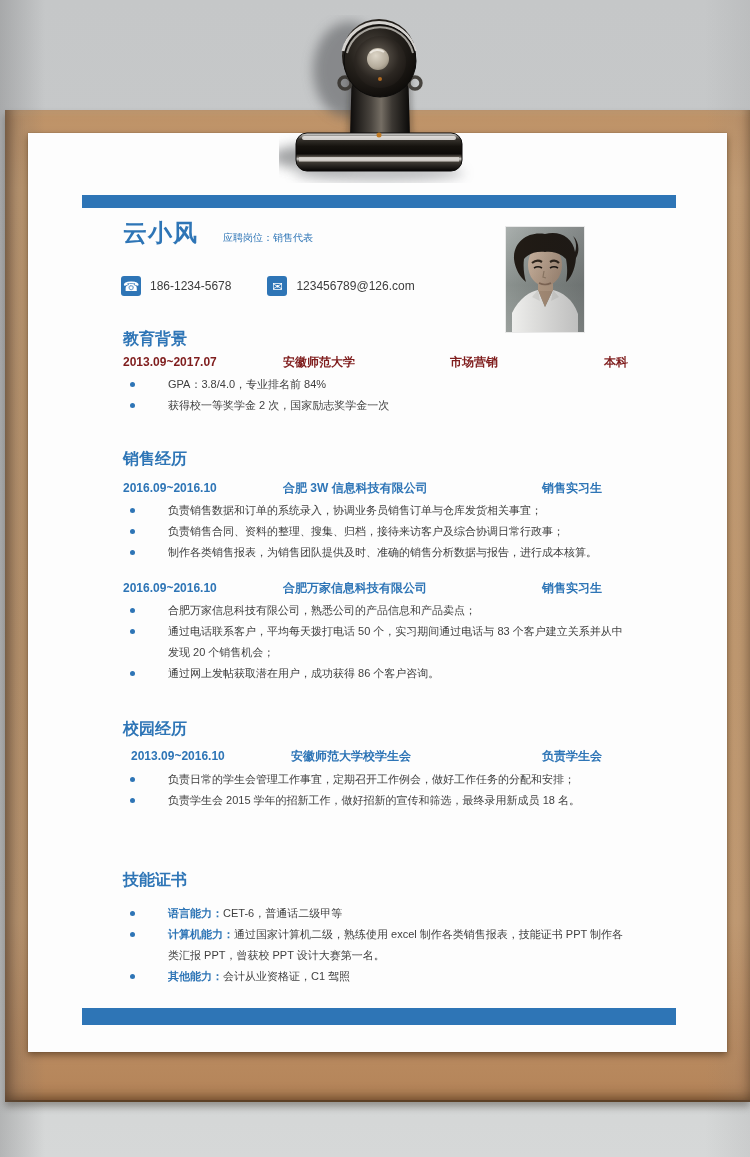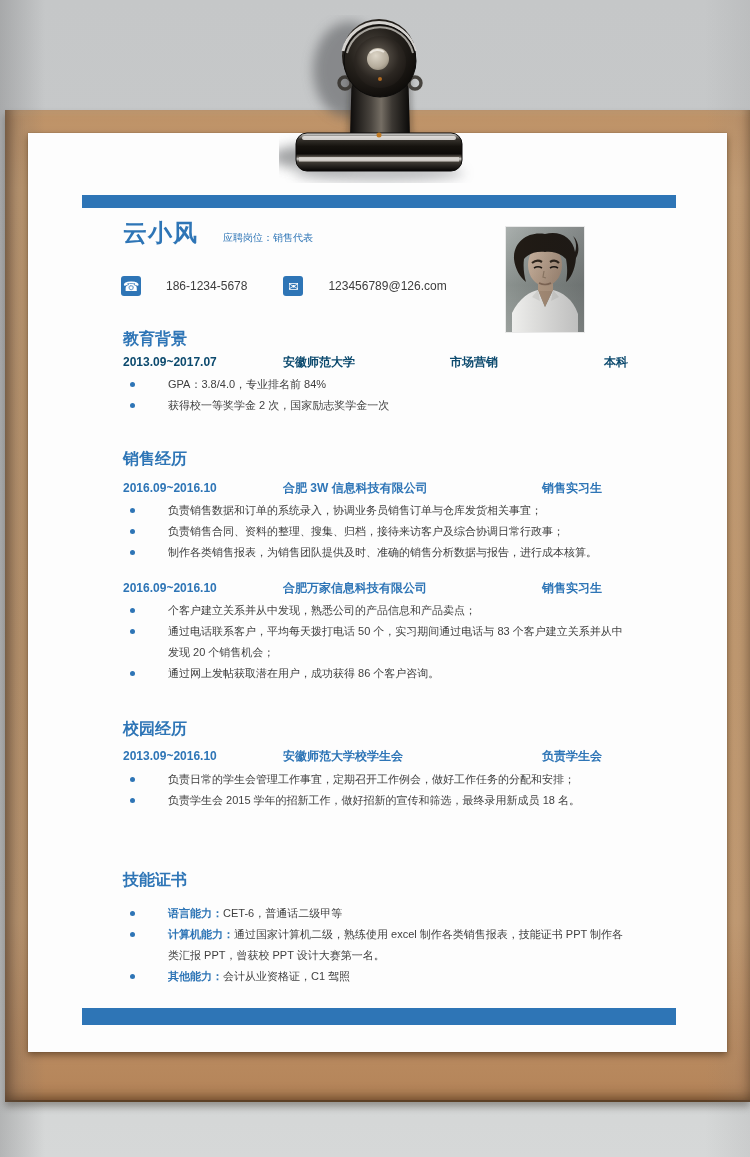--- a/index.html
+++ b/index.html
@@ -28,21 +28,21 @@
   .bar{position:absolute;left:54px;width:594px;}
   .bar.top{top:62px;height:13px;}
   .bar.bottom{top:875px;height:17px;}
   
   .name-row{position:absolute;left:95px;top:84px;display:flex;align-items:baseline;}
   .name{font-size:24px;font-weight:bold;letter-spacing:1px;}
   .position{font-size:10px;font-weight:500;margin-left:25px;}
   .contact{position:absolute;left:93px;top:143px;display:flex;align-items:center;}
   .cicon{width:20px;height:20px;border-radius:3px;color:#fff;font-size:13px;
     display:inline-flex;align-items:center;justify-content:center;flex:0 0 auto;}
-  .ctext{font-size:12px;color:#3c3c3c;margin-left:25px;text-align:right;}
+  .ctext{font-size:12px;color:#3c3c3c;margin-left:9px;text-align:right;}
   .citem{display:flex;align-items:center;}
   .citem.email{margin-left:36px;}
   .photo{position:absolute;left:478px;top:94px;width:78px;height:105px;
     box-shadow:0 0 0 1px rgba(0,0,0,.08);}
   
   .sec{position:absolute;left:95px;width:509px;}
   .sec h2{margin:0;font-size:16px;line-height:17px;font-weight:bold;}
   .row{display:flex;font-size:12px;font-weight:bold;line-height:14px;}
   .col.period{width:160px;flex:0 0 auto;}
   .col.org{width:167px;flex:0 0 auto;}
@@ -52,21 +52,21 @@
   .col.role{width:90px;flex:0 0 auto;}
   ul.blist{list-style:none;margin:0;padding:0;}
   ul.blist li{position:relative;padding-left:45px;font-size:11px;line-height:21px;color:#3f3f3f;}
   .dot{position:absolute;left:7px;top:8px;width:5px;height:5px;border-radius:50%;}
   .slabel{font-weight:bold;}
   
   #sec-edu{top:197px;} #sec-edu .row{margin-top:8px;} #sec-edu ul{margin-top:5px;}
   #sec-sales{top:317px;}
   #sec-sales .row.r1{margin-top:14px;} #sec-sales ul.u1{margin-top:5px;}
   #sec-sales .row.r2{margin-top:18px;} #sec-sales ul.u2{margin-top:5px;}
-  #sec-campus{top:587px;} #sec-campus .row{margin-top:12px;} #sec-campus ul{margin-top:6px;}
+  #sec-campus{top:587px;} #sec-campus .row{margin-top:12px;margin-left:8px;} #sec-campus ul{margin-top:6px;}
   #sec-skills{top:738px;} #sec-skills ul{margin-top:15px;}
   
   .clip{position:absolute;left:279px;top:15px;width:200px;height:168px;z-index:6;}
 </style>
 </head>
 <body>
 
 <div class="wall"></div>
 <div class="board"></div>
 <div class="wall-vignette"></div>
@@ -118,21 +118,21 @@
     <path d="M44,35 q5,-3 9,1" stroke="#33291f" stroke-width="2.2" fill="none"></path>
     <path d="M28,41 q4,-2.5 8,0" stroke="#1d1812" stroke-width="1.6" fill="none"></path>
     <path d="M44,41 q4,-2.5 8,0" stroke="#1d1812" stroke-width="1.6" fill="none"></path>
     <path d="M38,44 l-1,6 l3,1" stroke="#97816c" stroke-width="1.2" fill="none"></path>
     <path d="M33,56 q6,3 12,0" stroke="#8a6f5c" stroke-width="1.6" fill="none"></path>
     <rect width="78" height="105" fill="url(#shade)"></rect>
   </svg>
 
   <section class="sec" id="sec-edu">
     <h2 class="accent-fg" style="color: rgb(46, 117, 182);">教育背景</h2>
-    <div class="row accent-fg" style="color: #0c4a6e;">
+    <div class="row accent-fg" style="color: #7f1d1d;">
       <span class="col period">2013.09~2017.07</span>
       <span class="col org">安徽师范大学</span>
       <span class="col field">市场营销</span>
       <span class="col degree">本科</span>
     </div>
     <ul class="blist">
       <li><span class="dot accent-bg" style="background-color: rgb(46, 117, 182);"></span><span>GPA：3.8/4.0，专业排名前 84%</span></li>
       <li><span class="dot accent-bg" style="background-color: rgb(46, 117, 182);"></span><span>获得校一等奖学金 2 次，国家励志奖学金一次</span></li>
     </ul>
   </section>
@@ -148,21 +148,21 @@
       <li><span class="dot accent-bg" style="background-color: rgb(46, 117, 182);"></span><span>负责销售数据和订单的系统录入，协调业务员销售订单与仓库发货相关事宜；</span></li>
       <li><span class="dot accent-bg" style="background-color: rgb(46, 117, 182);"></span><span>负责销售合同、资料的整理、搜集、归档，接待来访客户及综合协调日常行政事；</span></li>
       <li><span class="dot accent-bg" style="background-color: rgb(46, 117, 182);"></span><span>制作各类销售报表，为销售团队提供及时、准确的销售分析数据与报告，进行成本核算。</span></li>
     </ul>
     <div class="row r2 accent-fg" style="color: rgb(46, 117, 182);">
       <span class="col period">2016.09~2016.10</span>
       <span class="col org grow">合肥万家信息科技有限公司</span>
       <span class="col role">销售实习生</span>
     </div>
     <ul class="blist u2">
-      <li><span class="dot accent-bg" style="background-color: rgb(46, 117, 182);"></span><span>个客户建立关系并从中发现，熟悉公司的产品信息和产品卖点；</span></li>
+      <li><span class="dot accent-bg" style="background-color: rgb(46, 117, 182);"></span><span>合肥万家信息科技有限公司，熟悉公司的产品信息和产品卖点；</span></li>
       <li><span class="dot accent-bg" style="background-color: rgb(46, 117, 182);"></span><span>通过电话联系客户，平均每天拨打电话 50 个，实习期间通过电话与 83 个客户建立关系并从中发现 20 个销售机会；</span></li>
       <li><span class="dot accent-bg" style="background-color: rgb(46, 117, 182);"></span><span>通过网上发帖获取潜在用户，成功获得 86 个客户咨询。</span></li>
     </ul>
   </section>
 
   <section class="sec" id="sec-campus">
     <h2 class="accent-fg" style="color: rgb(46, 117, 182);">校园经历</h2>
     <div class="row accent-fg" style="color: rgb(46, 117, 182);">
       <span class="col period">2013.09~2016.10</span>
       <span class="col org grow">安徽师范大学校学生会</span>

